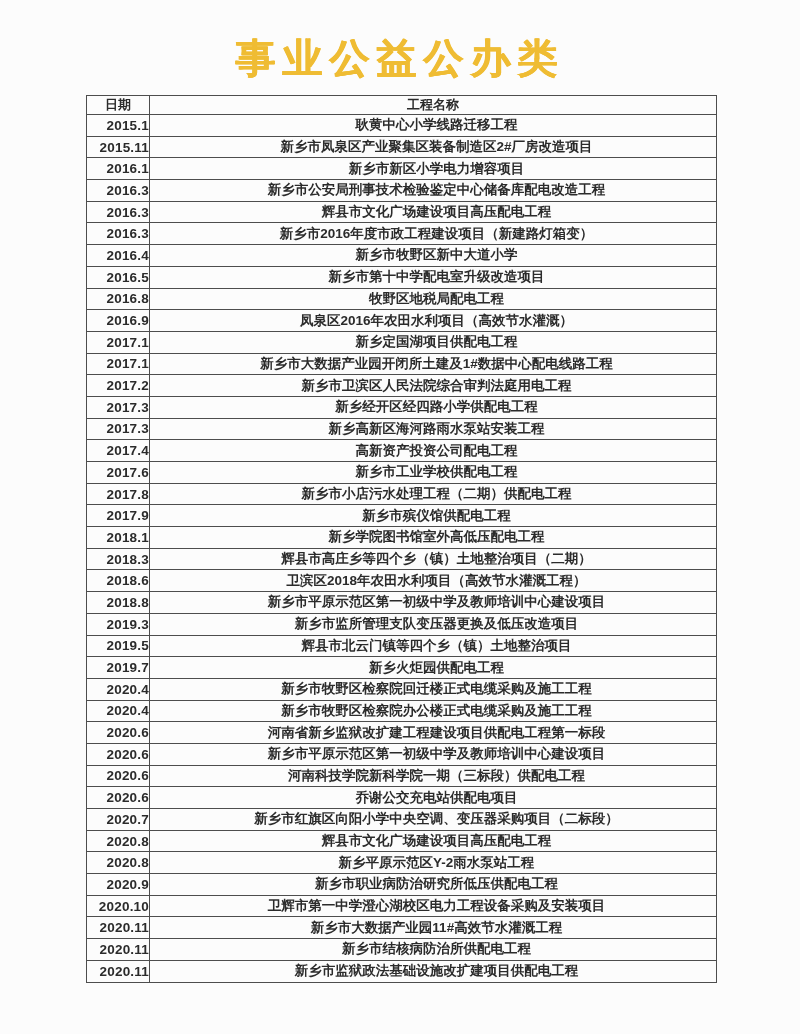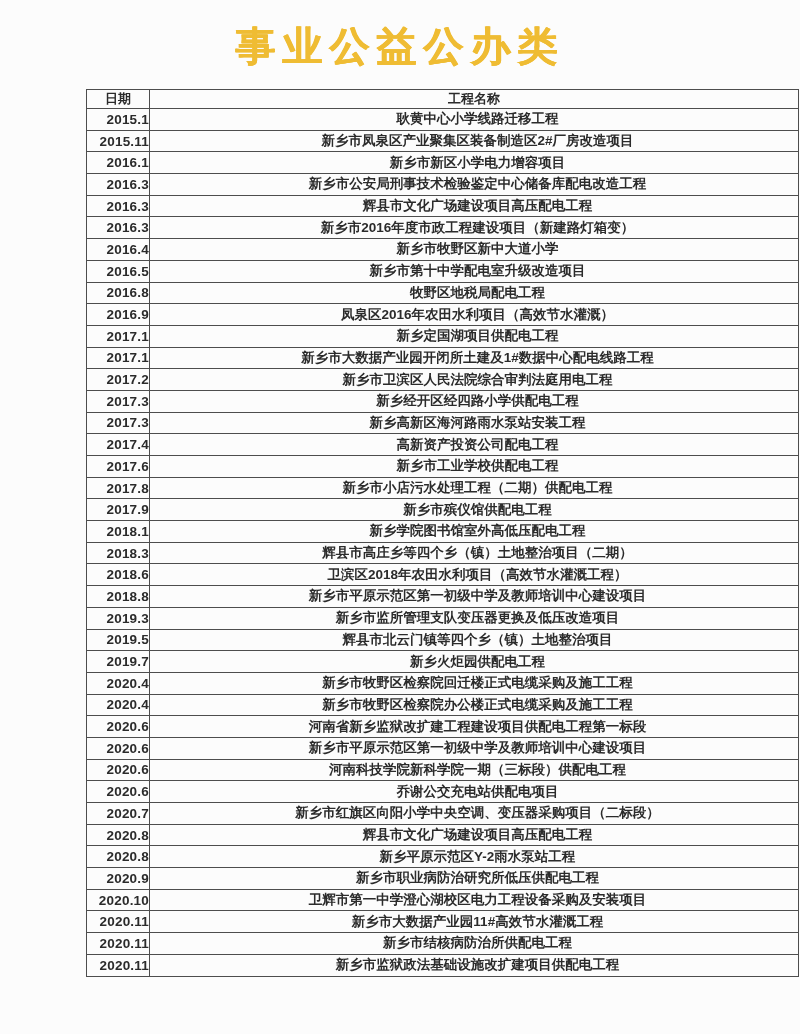--- a/index.html
+++ b/index.html
@@ -9,35 +9,35 @@
   body {
     width: 800px;
     height: 1034px;
     background: #fcfcfc;
     font-family: "Liberation Sans", "DejaVu Sans", sans-serif;
     color: #2b2b2b;
     overflow: hidden;
     position: relative;
   }
   .page-title {
-    margin: 0;
+    margin: 12px;
     padding-top: 24px;
     text-align: center;
     font-size: 40px;
     font-weight: 900;
     letter-spacing: 7px;
     color: #efbc33;
     line-height: 1.1;
     text-shadow: 0.6px 0 0 currentColor, -0.6px 0 0 currentColor;
   }
   .project-table {
     position: absolute;
     left: 86px;
-    top: 89px;
-    width: 713px;
+    top: 95px;
+    width: 631px;
     border-collapse: collapse;
     table-layout: fixed;
   }
   .project-table col.date-col { width: 63px; }
   .project-table th,
   .project-table td {
     border: 1px solid #4d4d4d;
     font-size: 13.5px;
     font-weight: bold;
     color: #2b2b2b;

